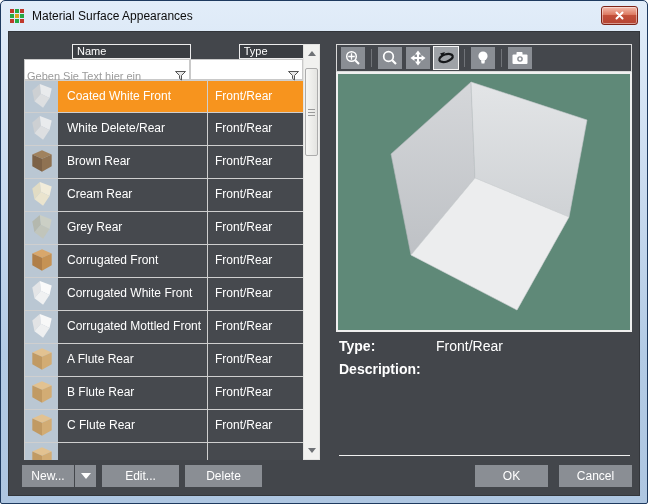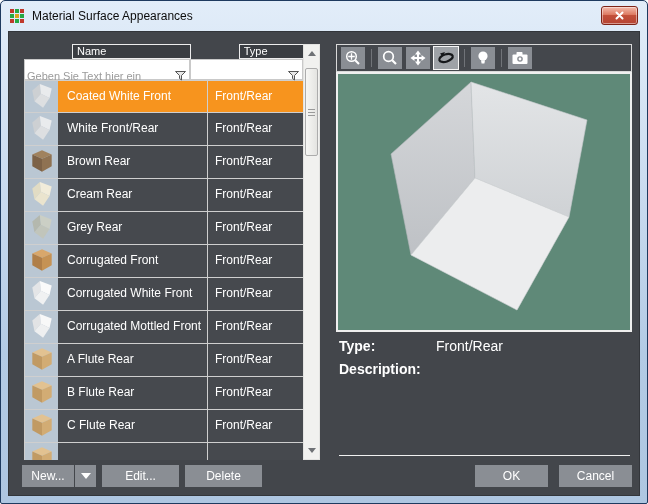--- a/index.html
+++ b/index.html
@@ -136,21 +136,21 @@
             <div class="cell-type">Front/Rear</div>
           </div>
           <div class="row">
             <div class="thumb">
               <svg viewBox="0 0 24 26" width="26" height="28">
                 <polygon points="3,7 10,1 11,10 5,17" fill="#CDD0D3"></polygon>
                 <polygon points="10,1 21,5 19,14 11,10" fill="#E9EBED"></polygon>
                 <polygon points="5,17 11,10 19,14 13,23" fill="#DDDFE1"></polygon>
               </svg>
             </div>
-            <div class="cell-name">White Front/Rear</div>
+            <div class="cell-name">White Delete/Rear</div>
             <div class="cell-type">Front/Rear</div>
           </div>
           <div class="row">
             <div class="thumb">
               <svg viewBox="0 0 24 26" width="26" height="28">
                 <polygon points="12,2 21,6 12,10 3,6" fill="#A0825E"></polygon>
                 <polygon points="3,6 12,10 12,22 3,17" fill="#7D6247"></polygon>
                 <polygon points="12,10 21,6 21,17 12,22" fill="#8F7252"></polygon>
               </svg>
             </div>

